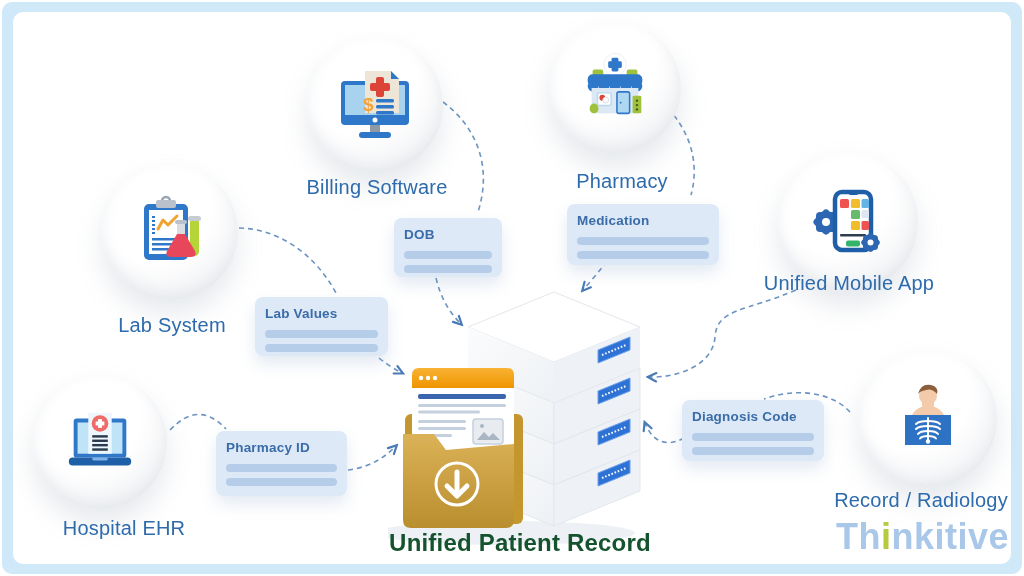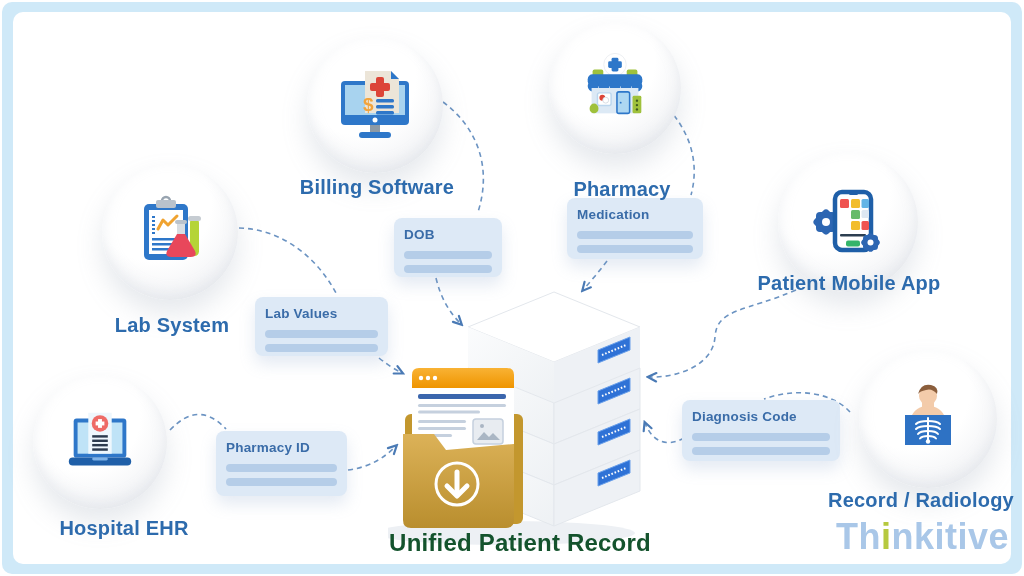--- a/index.html
+++ b/index.html
@@ -11,21 +11,21 @@
   .canvas{position:absolute;left:13px;top:12px;right:13px;bottom:12px;background:#ffffff;border-radius:10px;}
   .layer{position:absolute;left:0;top:0;width:1024px;height:576px;pointer-events:none;}
   .node{
     position:absolute;border-radius:50%;
     background:radial-gradient(circle at 38% 30%, #ffffff 45%, #f4f5f7 72%, #e9eaee 100%);
     box-shadow:0 14px 26px rgba(140,155,175,.22), inset 0 -6px 14px rgba(190,198,210,.25);
     display:flex;align-items:center;justify-content:center;
   }
   .node-label{
     position:absolute;text-align:center;color:#2d6bad;
-    font-size:20px;font-weight:700;letter-spacing:.2px;
+    font-size:20px;font-weight:400;letter-spacing:.2px;
   }
   .card{
     position:absolute;background:#dde9f6;border-radius:8px;
     box-shadow:0 8px 16px rgba(130,160,200,.22);
     padding:9px 10px;box-sizing:border-box;
   }
   .card-label{color:#3a6ca8;font-size:13.5px;font-weight:700;letter-spacing:.2px;}
   .bar{height:8px;border-radius:4px;background:#b5cde8;margin-top:6px;}
   .bar.first{margin-top:9px;}
   .title{
@@ -64,36 +64,36 @@
     <path d="M850,412 C831,391 794,388 764,399"></path>
     <path d="M684,438 C666,448 652,441 645,423" marker-end="url(#arr)"></path>
   </g>
 </svg>
 
 <div class="card" style="left:394px;top:218px;width:108px;height:59px;">
   <div class="card-label">DOB</div>
   <div class="bar first"></div>
   <div class="bar"></div>
 </div>
-<div class="card" style="left:567px;top:198px;width:136px;height:61px;">
+<div class="card" style="left:567px;top:204px;width:152px;height:61px;">
   <div class="card-label">Medication</div>
   <div class="bar first"></div>
   <div class="bar"></div>
 </div>
 <div class="card" style="left:255px;top:297px;width:133px;height:59px;">
   <div class="card-label">Lab Values</div>
   <div class="bar first"></div>
   <div class="bar"></div>
 </div>
 <div class="card" style="left:216px;top:431px;width:131px;height:65px;">
   <div class="card-label">Pharmacy ID</div>
   <div class="bar first"></div>
   <div class="bar"></div>
 </div>
-<div class="card" style="left:682px;top:400px;width:158px;height:61px;">
+<div class="card" style="left:682px;top:400px;width:142px;height:61px;">
   <div class="card-label">Diagnosis Code</div>
   <div class="bar first"></div>
   <div class="bar"></div>
 </div>
 
 <svg style="position:absolute;left:388px;top:278px;" width="274" height="274" viewBox="388 278 274 274">
   <defs>
     <linearGradient id="goldF" x1="0" y1="0" x2="0" y2="1">
       <stop offset="0" stop-color="#dcb258"></stop>
         <stop offset="1" stop-color="#b98e2e"></stop>
@@ -309,21 +309,21 @@
       <path d="M40,42 q-9,0 -12,3 M40,42 q9,0 12,3"></path>
       <path d="M40,47 q-9,0 -12,3 M40,47 q9,0 12,3"></path>
       <path d="M40,52 q-8,0 -10,3 M40,52 q8,0 10,3"></path>
       <path d="M40,57 q-6,0 -8,2.5 M40,57 q6,0 8,2.5"></path>
       <circle cx="40" cy="62.5" r="2.2" fill="#ffffff" stroke="none"></circle>
     </g>
   </svg>
 </div>
 
 <div class="node-label" style="left:272px;top:176px;width:210px;">Billing Software</div>
-<div class="node-label" style="left:527px;top:170px;width:190px;margin-top:8px;">Pharmacy</div>
-<div class="node-label" style="left:743px;top:272px;width:212px;">Patient Mobile App</div>
+<div class="node-label" style="left:527px;top:170px;width:190px;">Pharmacy</div>
+<div class="node-label" style="left:743px;top:272px;width:212px;">Unified Mobile App</div>
 <div class="node-label" style="left:67px;top:306px;width:210px;margin-top:8px;">Lab System</div>
 <div class="node-label" style="left:19px;top:517px;width:210px;">Hospital EHR</div>
 <div class="node-label" style="left:818px;top:489px;width:206px;">Record / Radiology</div>
 
 <div class="title">Unified Patient Record</div>
 
 <div class="brand"><span>Th</span><span class="accent">i</span><span>nkitive</span></div>
 
 </body></html>

